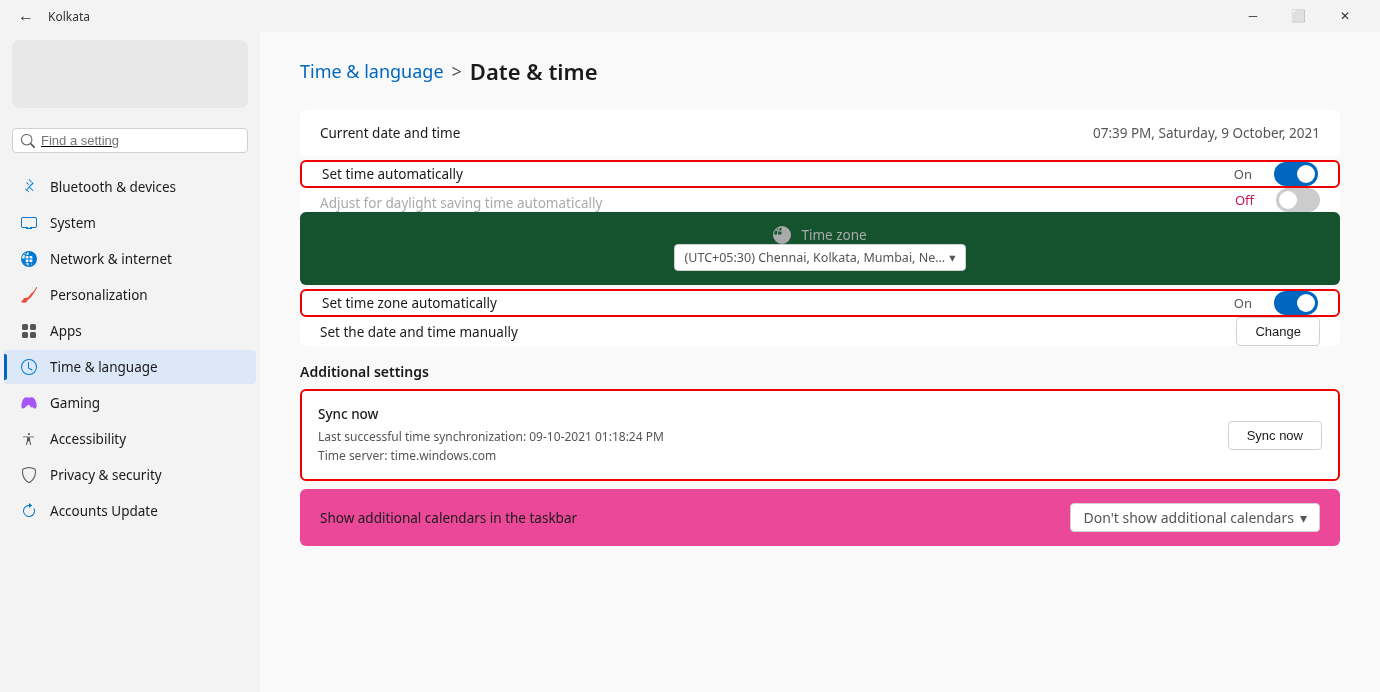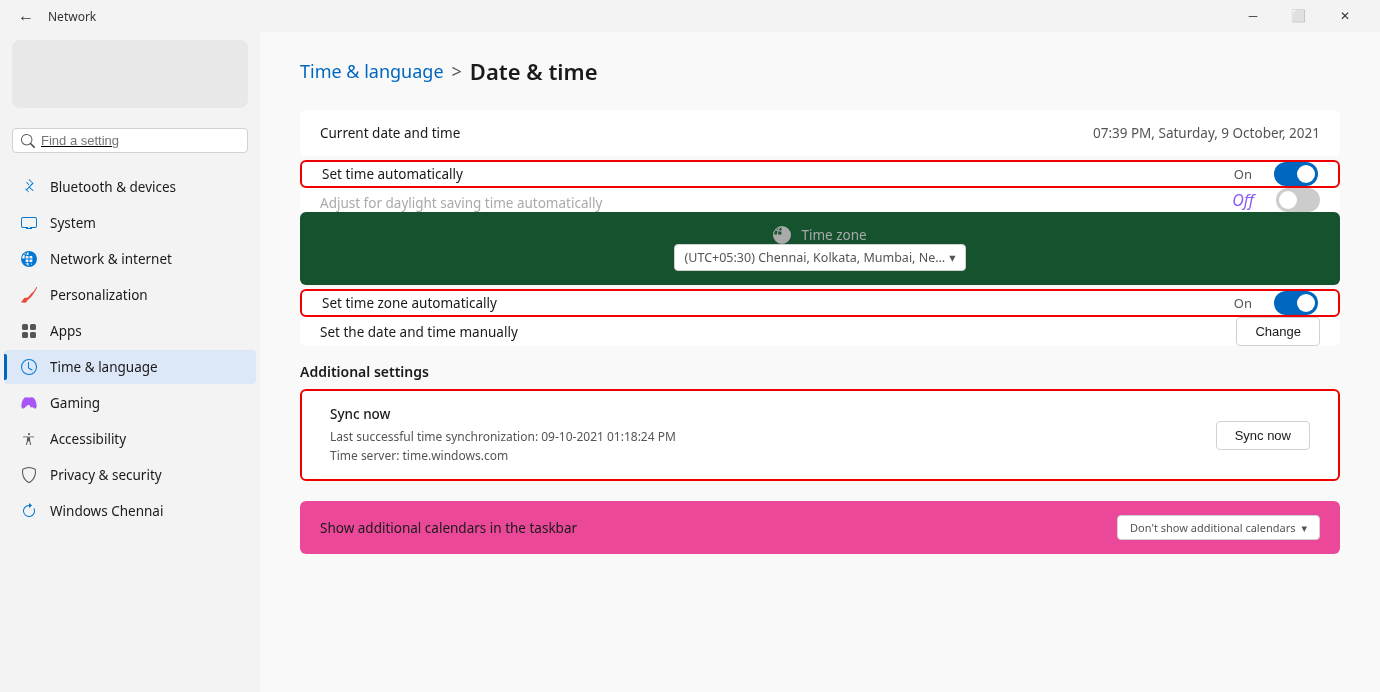--- a/index.html
+++ b/index.html
@@ -195,21 +195,21 @@
     .setting-row.disabled {
       color: #aaa;
       align-items: flex-end;
     }
     .setting-row-right {
       display: flex;
       align-items: center;
       gap: 22px;
     }
     .on-label { font-size: 13px; color: #555; }
-    .off-label { font-size: 16px; color: #8b5cf6; font-style: italic; }
+    .off-label { font-size: 13px; color: #be185d; }
 
     
     .toggle {
       width: 44px;
       height: 24px;
       border-radius: 12px;
       position: relative;
       cursor: pointer;
       flex-shrink: 0;
     }
@@ -274,22 +274,22 @@
       font-size: 14px;
       font-weight: 600;
       color: #1a1a1a;
       margin: 16px 0 8px;
     }
 
     
     .sync-block {
       background: white;
       border-radius: 6px;
-      padding: 14px 28px;
-      margin-bottom: 20px;
+      padding: 14px 16px;
+      margin-bottom: 8px;
       border: 2px solid #e00;
       display: flex;
       justify-content: space-between;
       align-items: center;
     }
     .sync-left h4 {
       font-size: 13.5px;
       font-weight: 500;
       color: #1a1a1a;
       margin-bottom: 4px;
@@ -322,21 +322,21 @@
       font-size: 13.5px;
       color: #1a1a1a;
     }
     .cal-select {
       display: flex;
       align-items: center;
       gap: 6px;
       border: 1px solid #d1d1d1;
       border-radius: 4px;
       padding: 4px 12px;
-      font-size: 11px;
+      font-size: 14px;
       color: #555;
       background: white;
       cursor: pointer;
     }
 
     
     .icon-system { color: #0078d4; }
     .icon-bluetooth { color: #0078d4; }
     .icon-network { color: #0078d4; }
     .icon-personalization { color: #e74c3c; }
@@ -362,21 +362,21 @@
       align-items: center;
       justify-content: center;
     }
   </style>
 </head>
 <body>
 
 <div class="titlebar">
   <div class="titlebar-left">
     <button class="back-btn">←</button>
-    <span>Network</span>
+    <span>Kolkata</span>
   </div>
   <div class="titlebar-controls">
     <button class="titlebar-btn">─</button>
     <button class="titlebar-btn">⬜</button>
     <button class="titlebar-btn close">✕</button>
   </div>
 </div>
 
 <div class="app-container">
 
@@ -475,21 +475,21 @@
       <span>Privacy &amp; security</span>
     </div>
 
     <div class="nav-item">
       <span class="nav-icon icon-update">
         <svg width="16" height="16" viewBox="0 0 16 16" fill="currentColor">
             <path d="M8 3a5 5 0 1 0 4.546 2.914.5.5 0 0 1 .908-.417A6 6 0 1 1 8 2v1z"></path>
             <path d="M8 4.466V.534a.25.25 0 0 1 .41-.192l2.36 1.966c.12.1.12.284 0 .384L8.41 4.658A.25.25 0 0 1 8 4.466z"></path>
           </svg>
       </span>
-      <span>Windows Chennai</span>
+      <span>Accounts Update</span>
     </div>
   </div>
 
   <div class="content">
 
     <div class="breadcrumb">
       <span class="breadcrumb-parent">Time &amp; language</span>
       <span class="breadcrumb-separator">&gt;</span>
       <span class="breadcrumb-current">Date &amp; time</span>
     </div>

